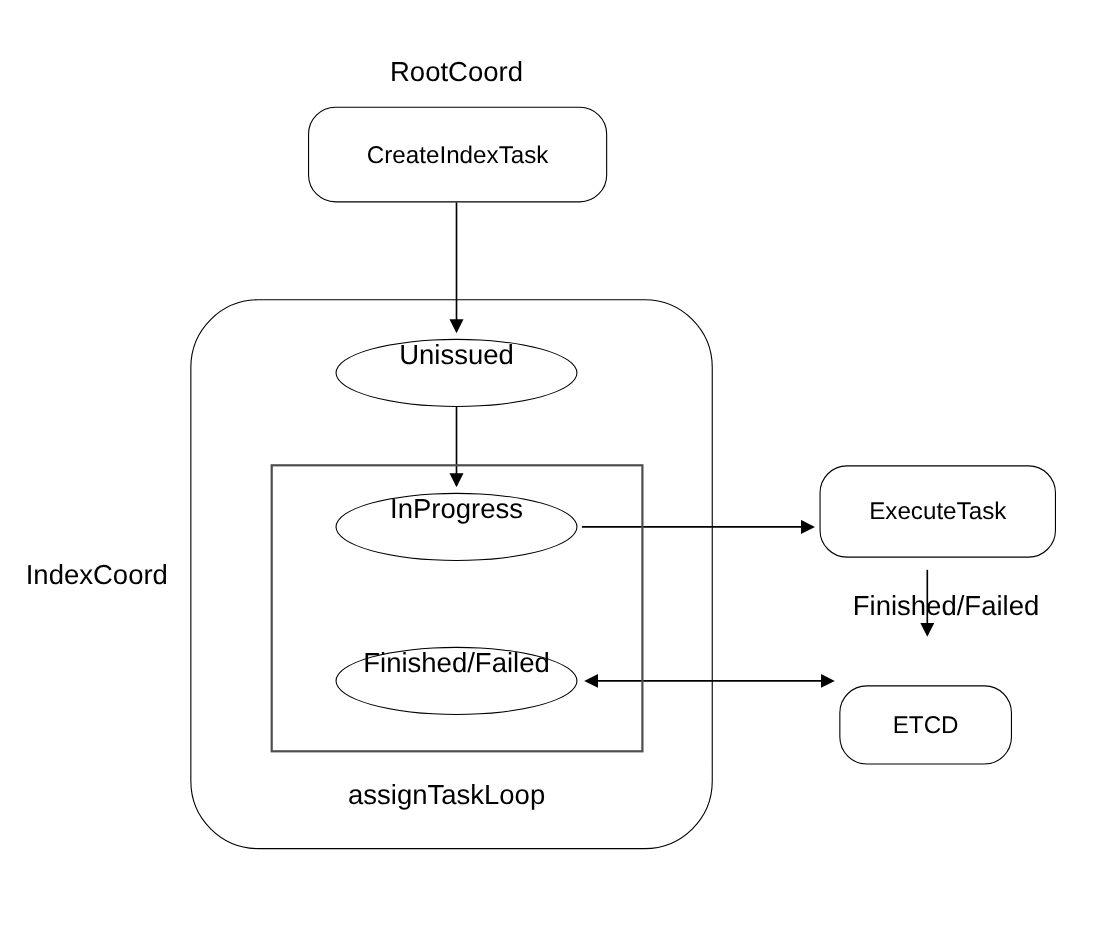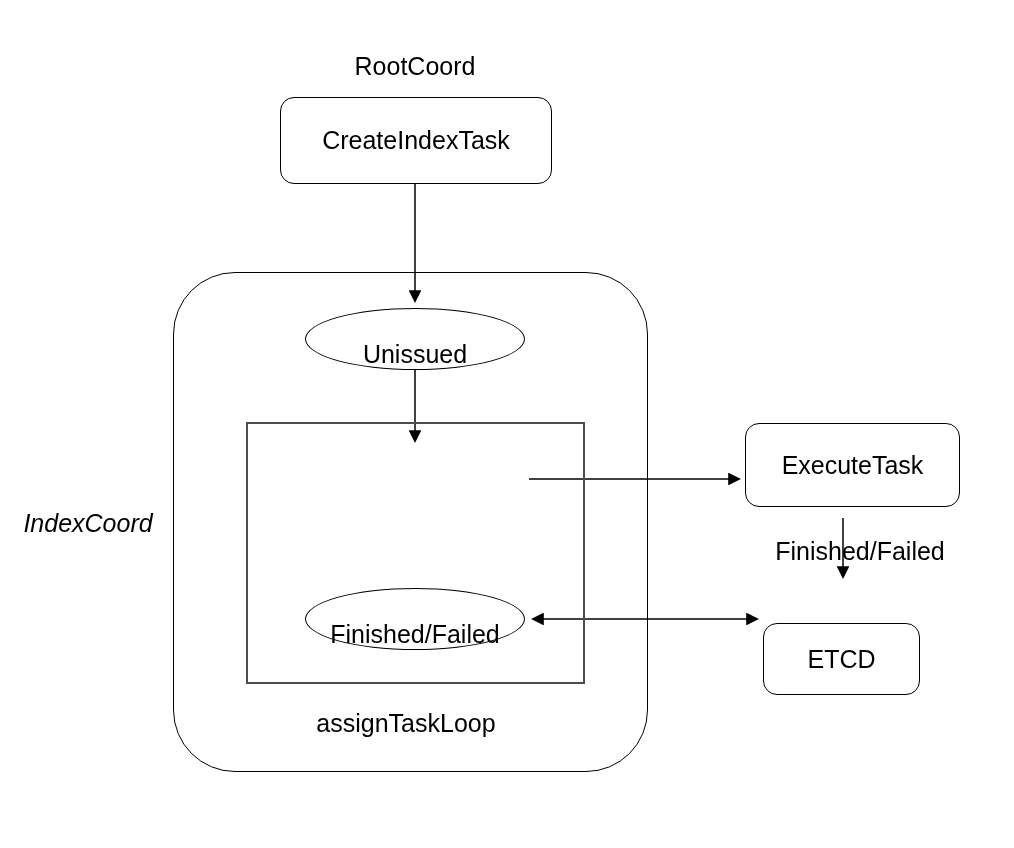--- a/index.html
+++ b/index.html
@@ -20,38 +20,38 @@
     position: absolute;
     left: 0;
     top: 0;
     width: 1014px;
     height: 848px;
     pointer-events: none;
   }
   .node-box {
     position: absolute;
     border: 1.6px solid #000000;
-    border-radius: 14px;
+    border-radius: 25px;
     background: #ffffff;
     display: flex;
     align-items: center;
     justify-content: center;
-    font-size: 25px;
+    font-size: 22px;
     white-space: nowrap;
     box-sizing: border-box;
   }
   .ellipse {
     position: absolute;
     width: 220px;
     height: 62px;
     border: 1.6px solid #000000;
     border-radius: 50%;
     background: #ffffff;
     display: flex;
-    align-items: flex-end;
+    align-items: flex-start;
     justify-content: center;
     font-size: 25px;
     white-space: nowrap;
     box-sizing: border-box;
   }
   .container-outer {
     position: absolute;
     left: 173px;
     top: 272px;
     width: 475px;
@@ -94,31 +94,34 @@
     <line x1="415" y1="370" x2="415" y2="441" stroke="#000000" stroke-width="1.5" marker-end="url(#arrowhead)"></line>
     <line x1="529" y1="479" x2="739" y2="479" stroke="#000000" stroke-width="1.5" marker-end="url(#arrowhead)"></line>
     <line x1="843" y1="518" x2="843" y2="577" stroke="#000000" stroke-width="1.5" marker-end="url(#arrowhead)"></line>
     <line x1="533" y1="619" x2="757" y2="619" stroke="#000000" stroke-width="1.5" marker-start="url(#arrowhead)" marker-end="url(#arrowhead)"></line>
   </svg>
 
   <div class="container-outer"></div>
   <div class="container-inner"></div>
 
   <div class="lbl" style="left:265px; top:52px; width:300px;">RootCoord</div>
-  <div class="lbl" style="left:5px; top:509px; width:166px;font-style:italic;">IndexCoord</div>
+  <div class="lbl" style="left:5px; top:509px; width:166px;">IndexCoord</div>
   <div class="lbl" style="left:256px; top:709px; width:300px;">assignTaskLoop</div>
 
   <div class="node-box" style="left:280px; top:97px; width:272px; height:87px;">
     <span>CreateIndexTask</span>
   </div>
 
   <div class="ellipse" style="left:305px; top:308px;">
     <span>Unissued</span>
   </div>
 
+  <div class="ellipse" style="left:305px; top:448px;">
+    <span>InProgress</span>
+  </div>
 
   <div class="ellipse" style="left:305px; top:588px;">
     <span>Finished/Failed</span>
   </div>
 
   <div class="node-box" style="left:745px; top:423px; width:215px; height:84px;">
     <span>ExecuteTask</span>
   </div>
 
   <div class="node-box" style="left:763px; top:583px; width:157px; height:72px;margin-top:40px;">

